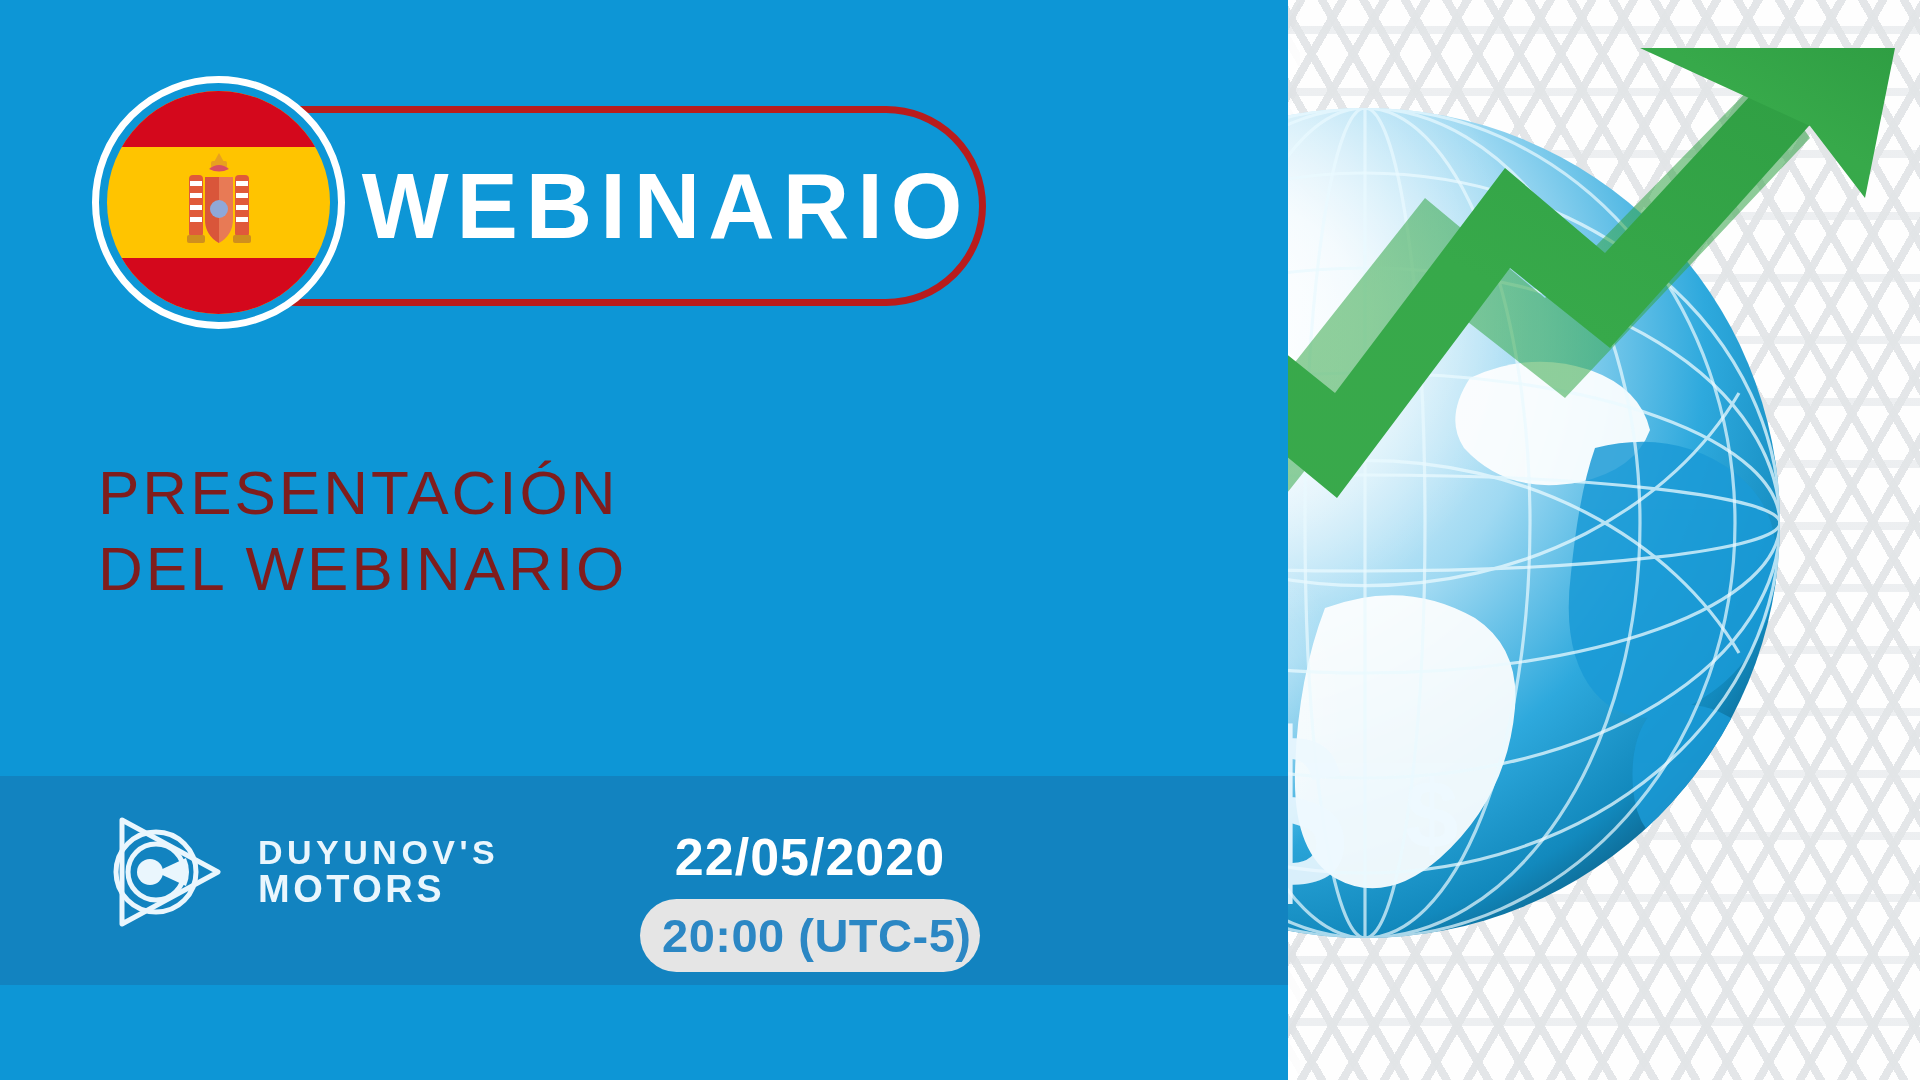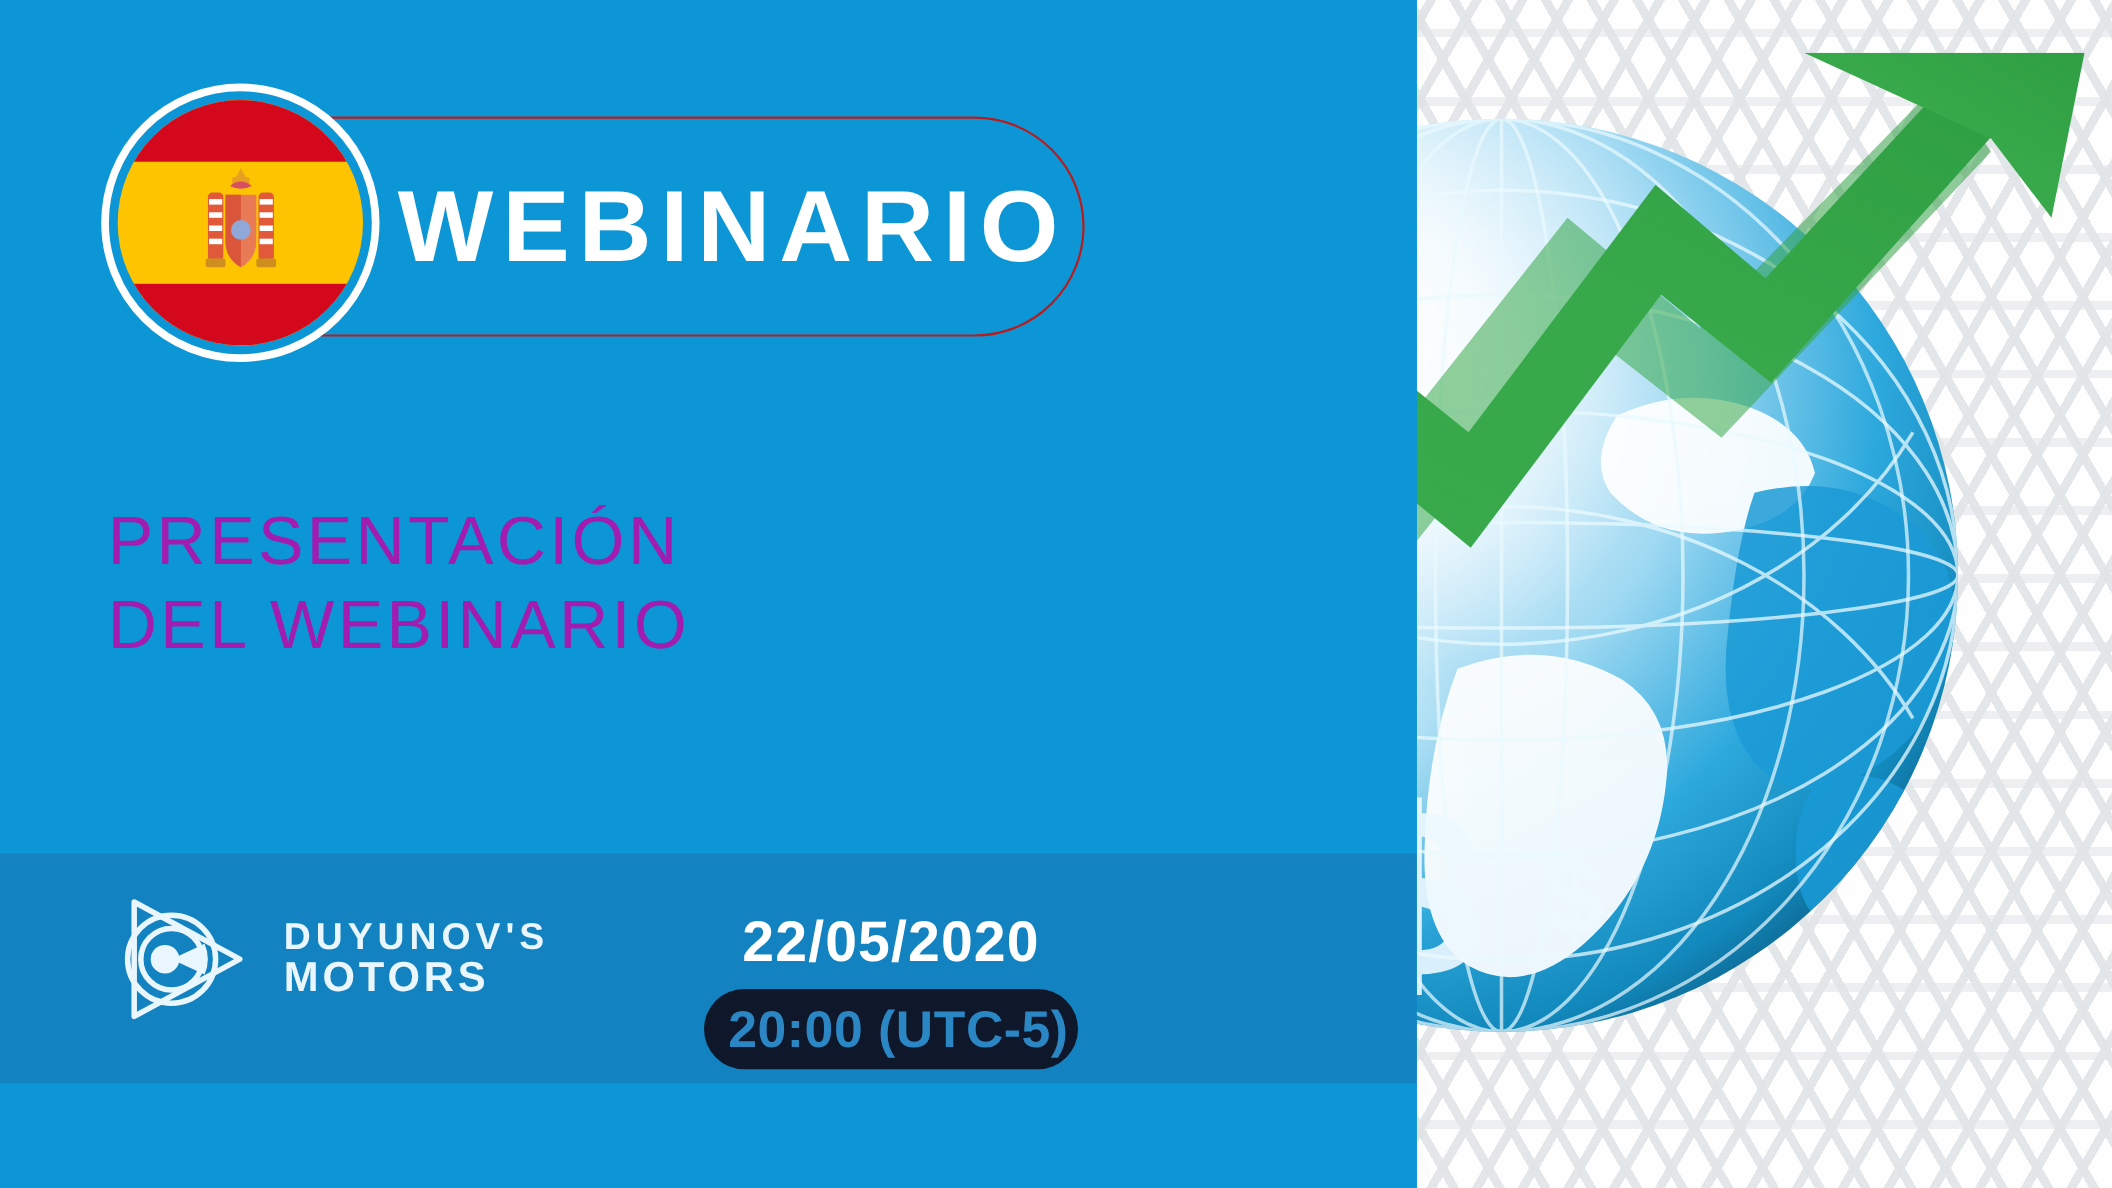--- a/index.html
+++ b/index.html
@@ -77,21 +77,21 @@
     background: #1283c0;
   }
 
   
   .webinar-pill {
     position: absolute;
     left: 196px;
     top: 106px;
     width: 790px;
     height: 200px;
-    border: 2px solid #b91c1c;
+    border: 7px solid #b91c1c;
     border-radius: 100px;
     box-sizing: border-box;
     display: flex;
     align-items: center;
     justify-content: center;
     padding-left: 150px;
   }
   .webinar-label {
     color: #ffffff;
     font-size: 92px;
@@ -137,21 +137,21 @@
     transform: translate(-50%, -50%);
     width: 88px;
     height: 112px;
   }
 
   
   .headline {
     position: absolute;
     left: 98px;
     top: 455px;
-    color: #a21caf;
+    color: #7f1d1d;
     font-size: 62px;
     font-weight: 300;
     letter-spacing: 3px;
     line-height: 1.22;
   }
   .headline div { white-space: nowrap; }
 
   
   .logo-wrap {
     position: absolute;
@@ -192,21 +192,21 @@
     color: #ffffff;
     font-size: 52px;
     font-weight: bold;
     letter-spacing: 1px;
     text-align: center;
     white-space: nowrap;
     margin-top: 27px;
   }
   .time-pill {
     margin-top: 12px;
-    background: #0f172a;
+    background: #e5e5e5;
     border-radius: 40px;
     padding: 9px 22px;
     color: #2b87c4;
     font-size: 47px;
     font-weight: bold;
     text-align: center;
     white-space: nowrap;
     letter-spacing: 0.5px;
   }
 

